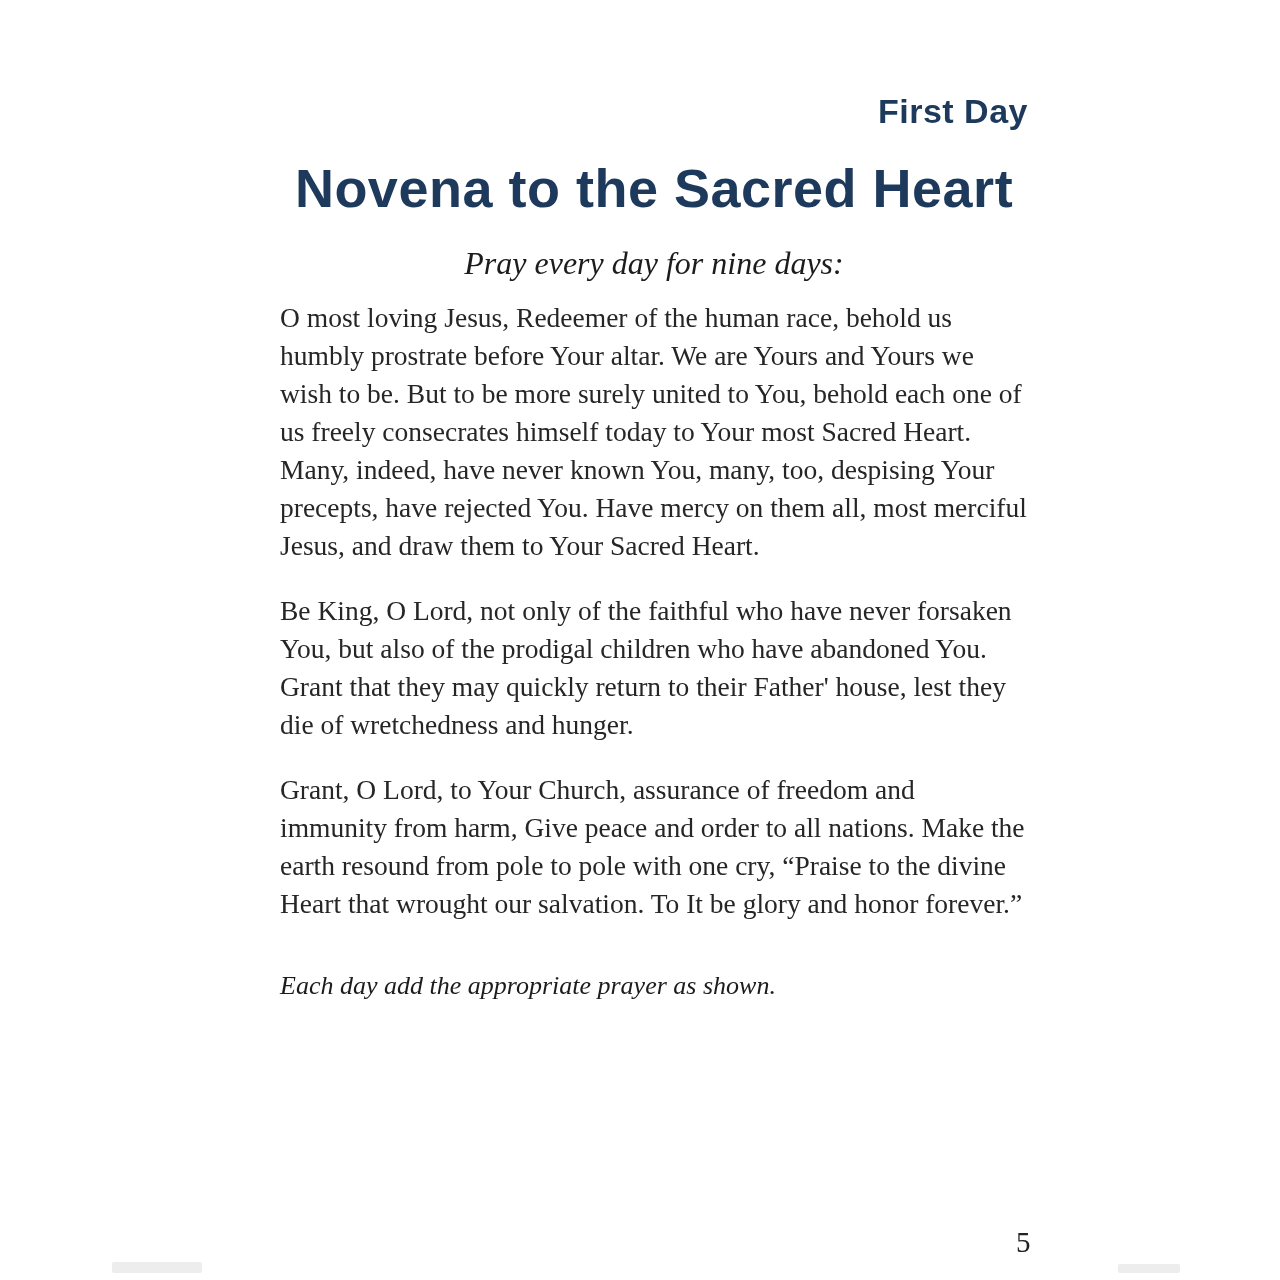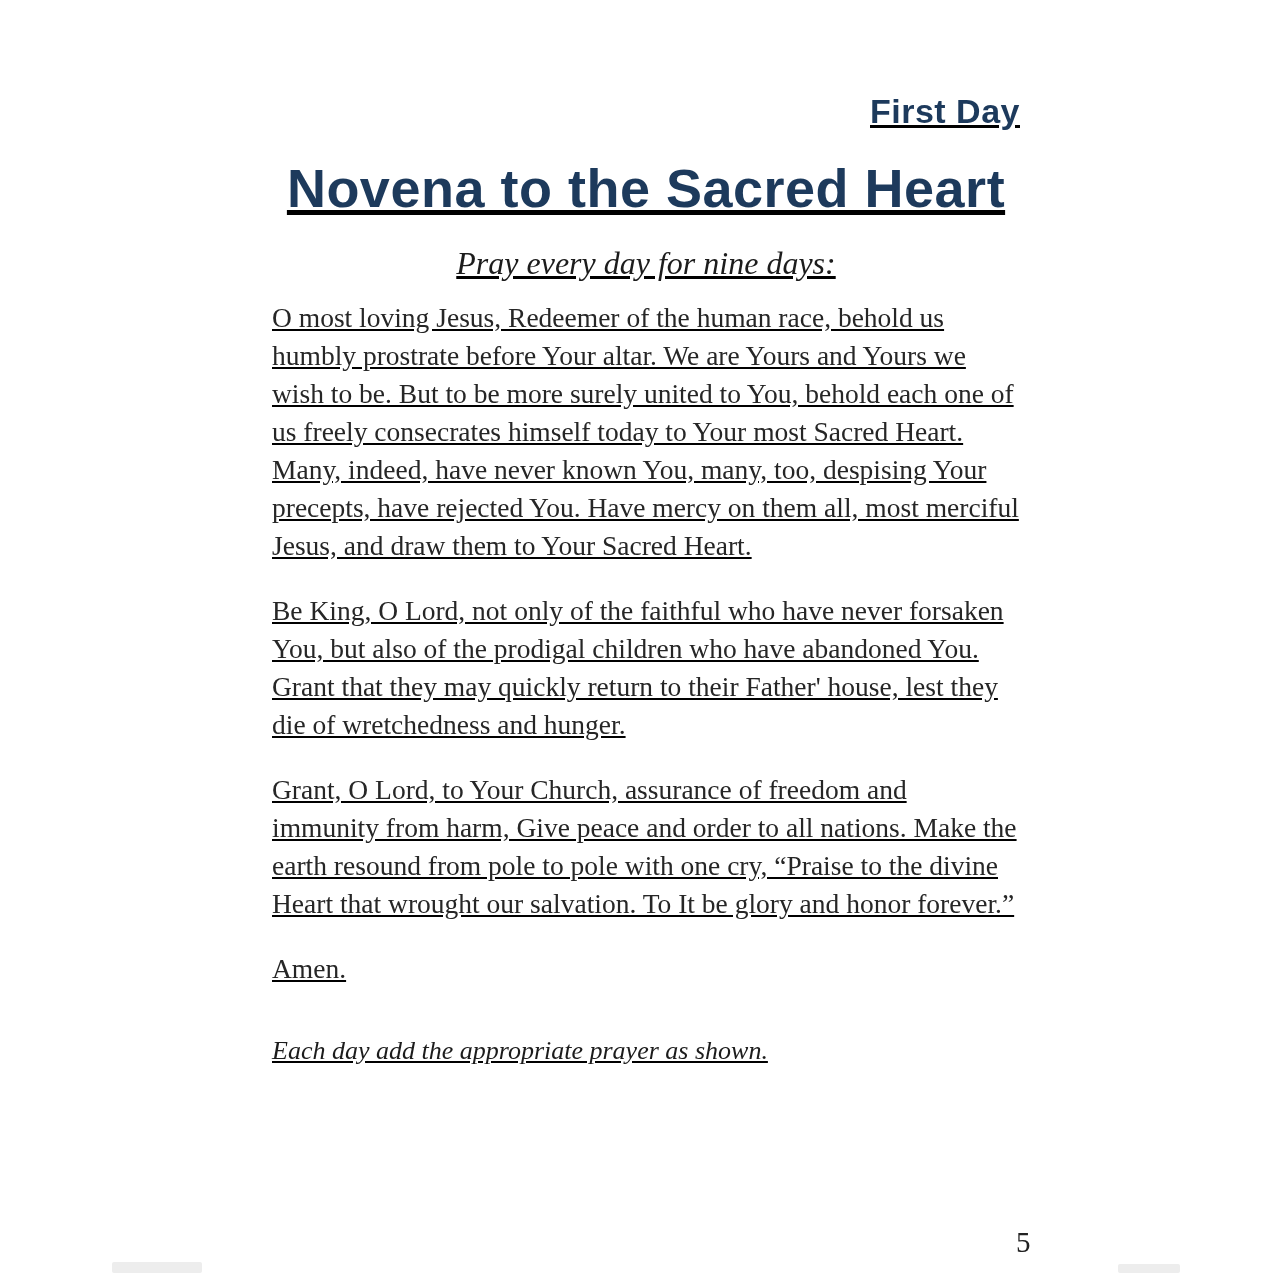--- a/index.html
+++ b/index.html
@@ -10,24 +10,23 @@
   .page {
     position: relative;
     width: 1280px;
     height: 1280px;
     background: #ffffff;
     overflow: hidden;
     font-family: "Liberation Serif", serif;
   }
   .content {
     position: absolute;
-    left: 272px;
+    left: 280px;
     top: 0;
     width: 748px;
-    text-decoration: underline;
   }
   .day-header {
     margin-top: 92px;
     text-align: right;
     font-family: "Liberation Sans", sans-serif;
     font-weight: 700;
     font-size: 34px;
     letter-spacing: 0.5px;
     color: #1d3a5c;
   }
@@ -99,21 +98,20 @@
     <div class="day-header">First Day</div>
 
     <div class="main-title">Novena to the Sacred Heart</div>
 
     <div class="subtitle">Pray every day for nine days:</div>
 
     <div class="paragraphs">
       <p class="body-paragraph">O most loving Jesus, Redeemer of the human race, behold us humbly prostrate before Your altar. We are Yours and Yours we wish to be. But to be more surely united to You, behold each one of us freely consecrates himself today to Your most Sacred Heart. Many, indeed, have never known You, many, too, despising Your precepts, have rejected You. Have mercy on them all, most merciful Jesus, and draw them to Your Sacred Heart.</p>
       <p class="body-paragraph">Be King, O Lord, not only of the faithful who have never forsaken You, but also of the prodigal children who have abandoned You. Grant that they may quickly return to their Father' house, lest they die of wretchedness and hunger.</p>
       <p class="body-paragraph">Grant, O Lord, to Your Church, assurance of freedom and immunity from harm, Give peace and order to all nations. Make the earth resound from pole to pole with one cry, “Praise to the divine Heart that wrought our salvation. To It be glory and honor forever.”</p>
-      <p class="body-paragraph">Amen.</p>
     </div>
 
     <div class="footnote">Each day add the appropriate prayer as shown.</div>
 
   </div>
 
   <div class="page-number">5</div>
 
   <div class="corner-mark left"></div>
   <div class="corner-mark right"></div>

